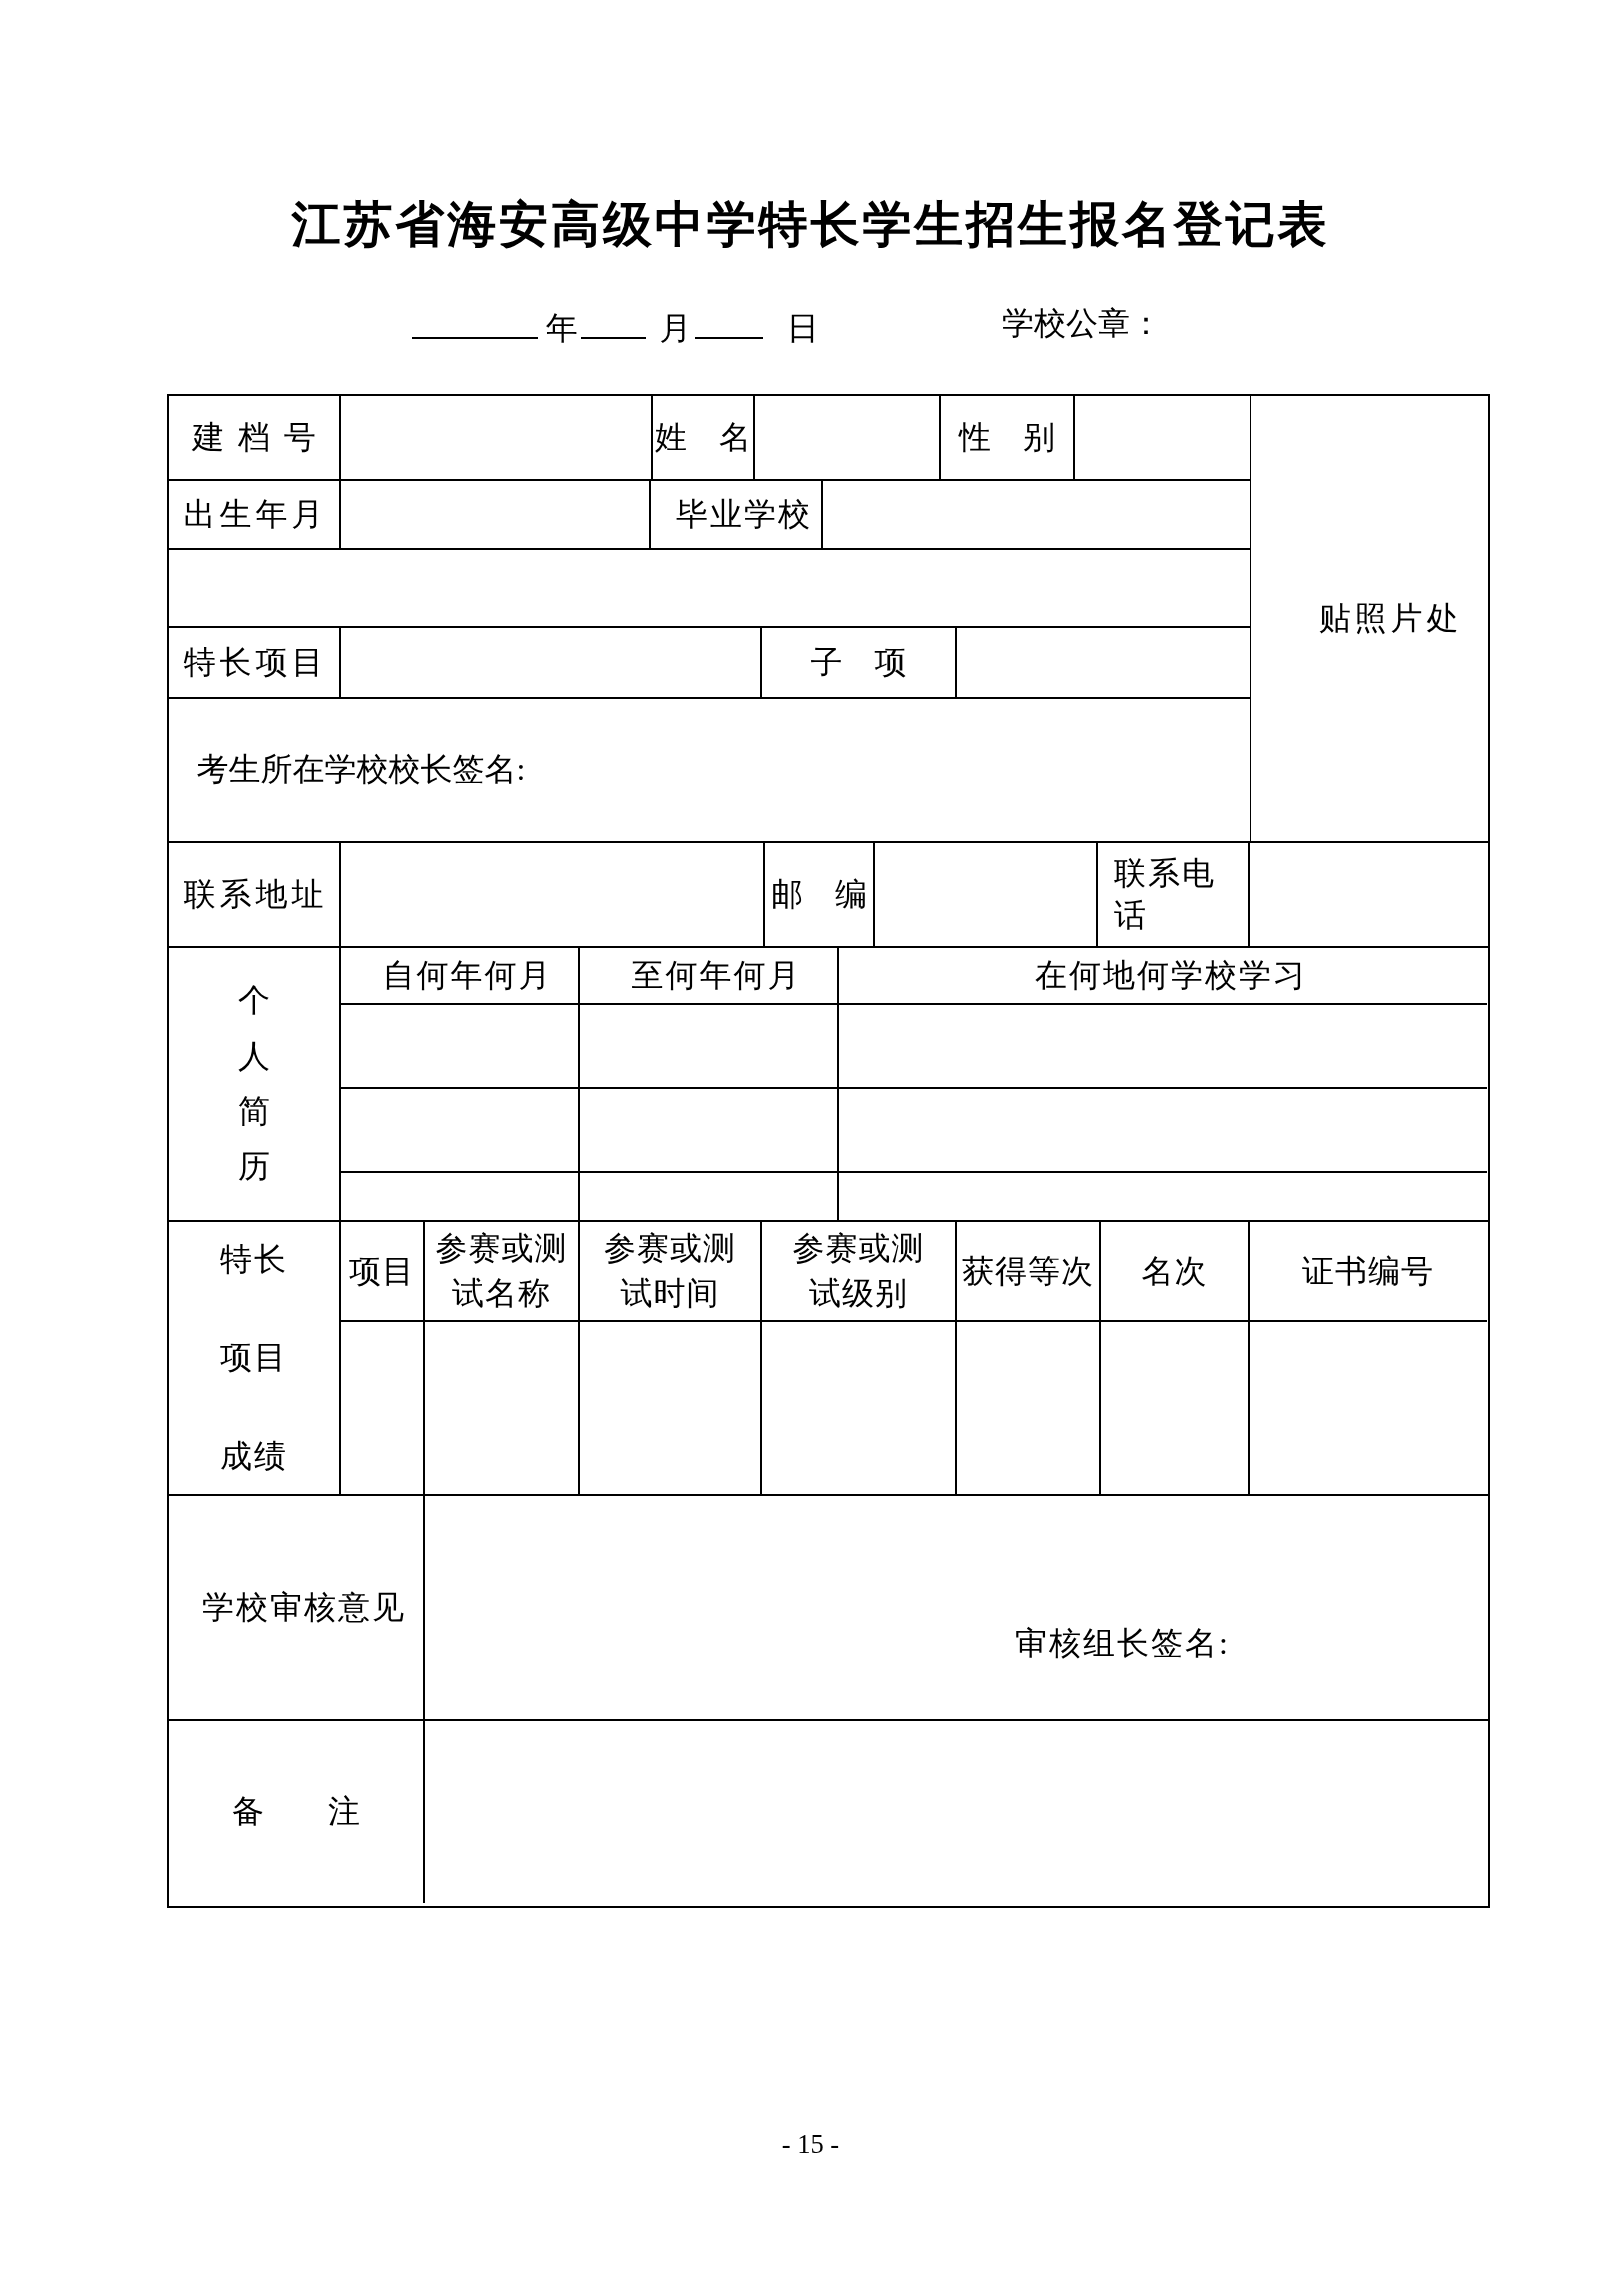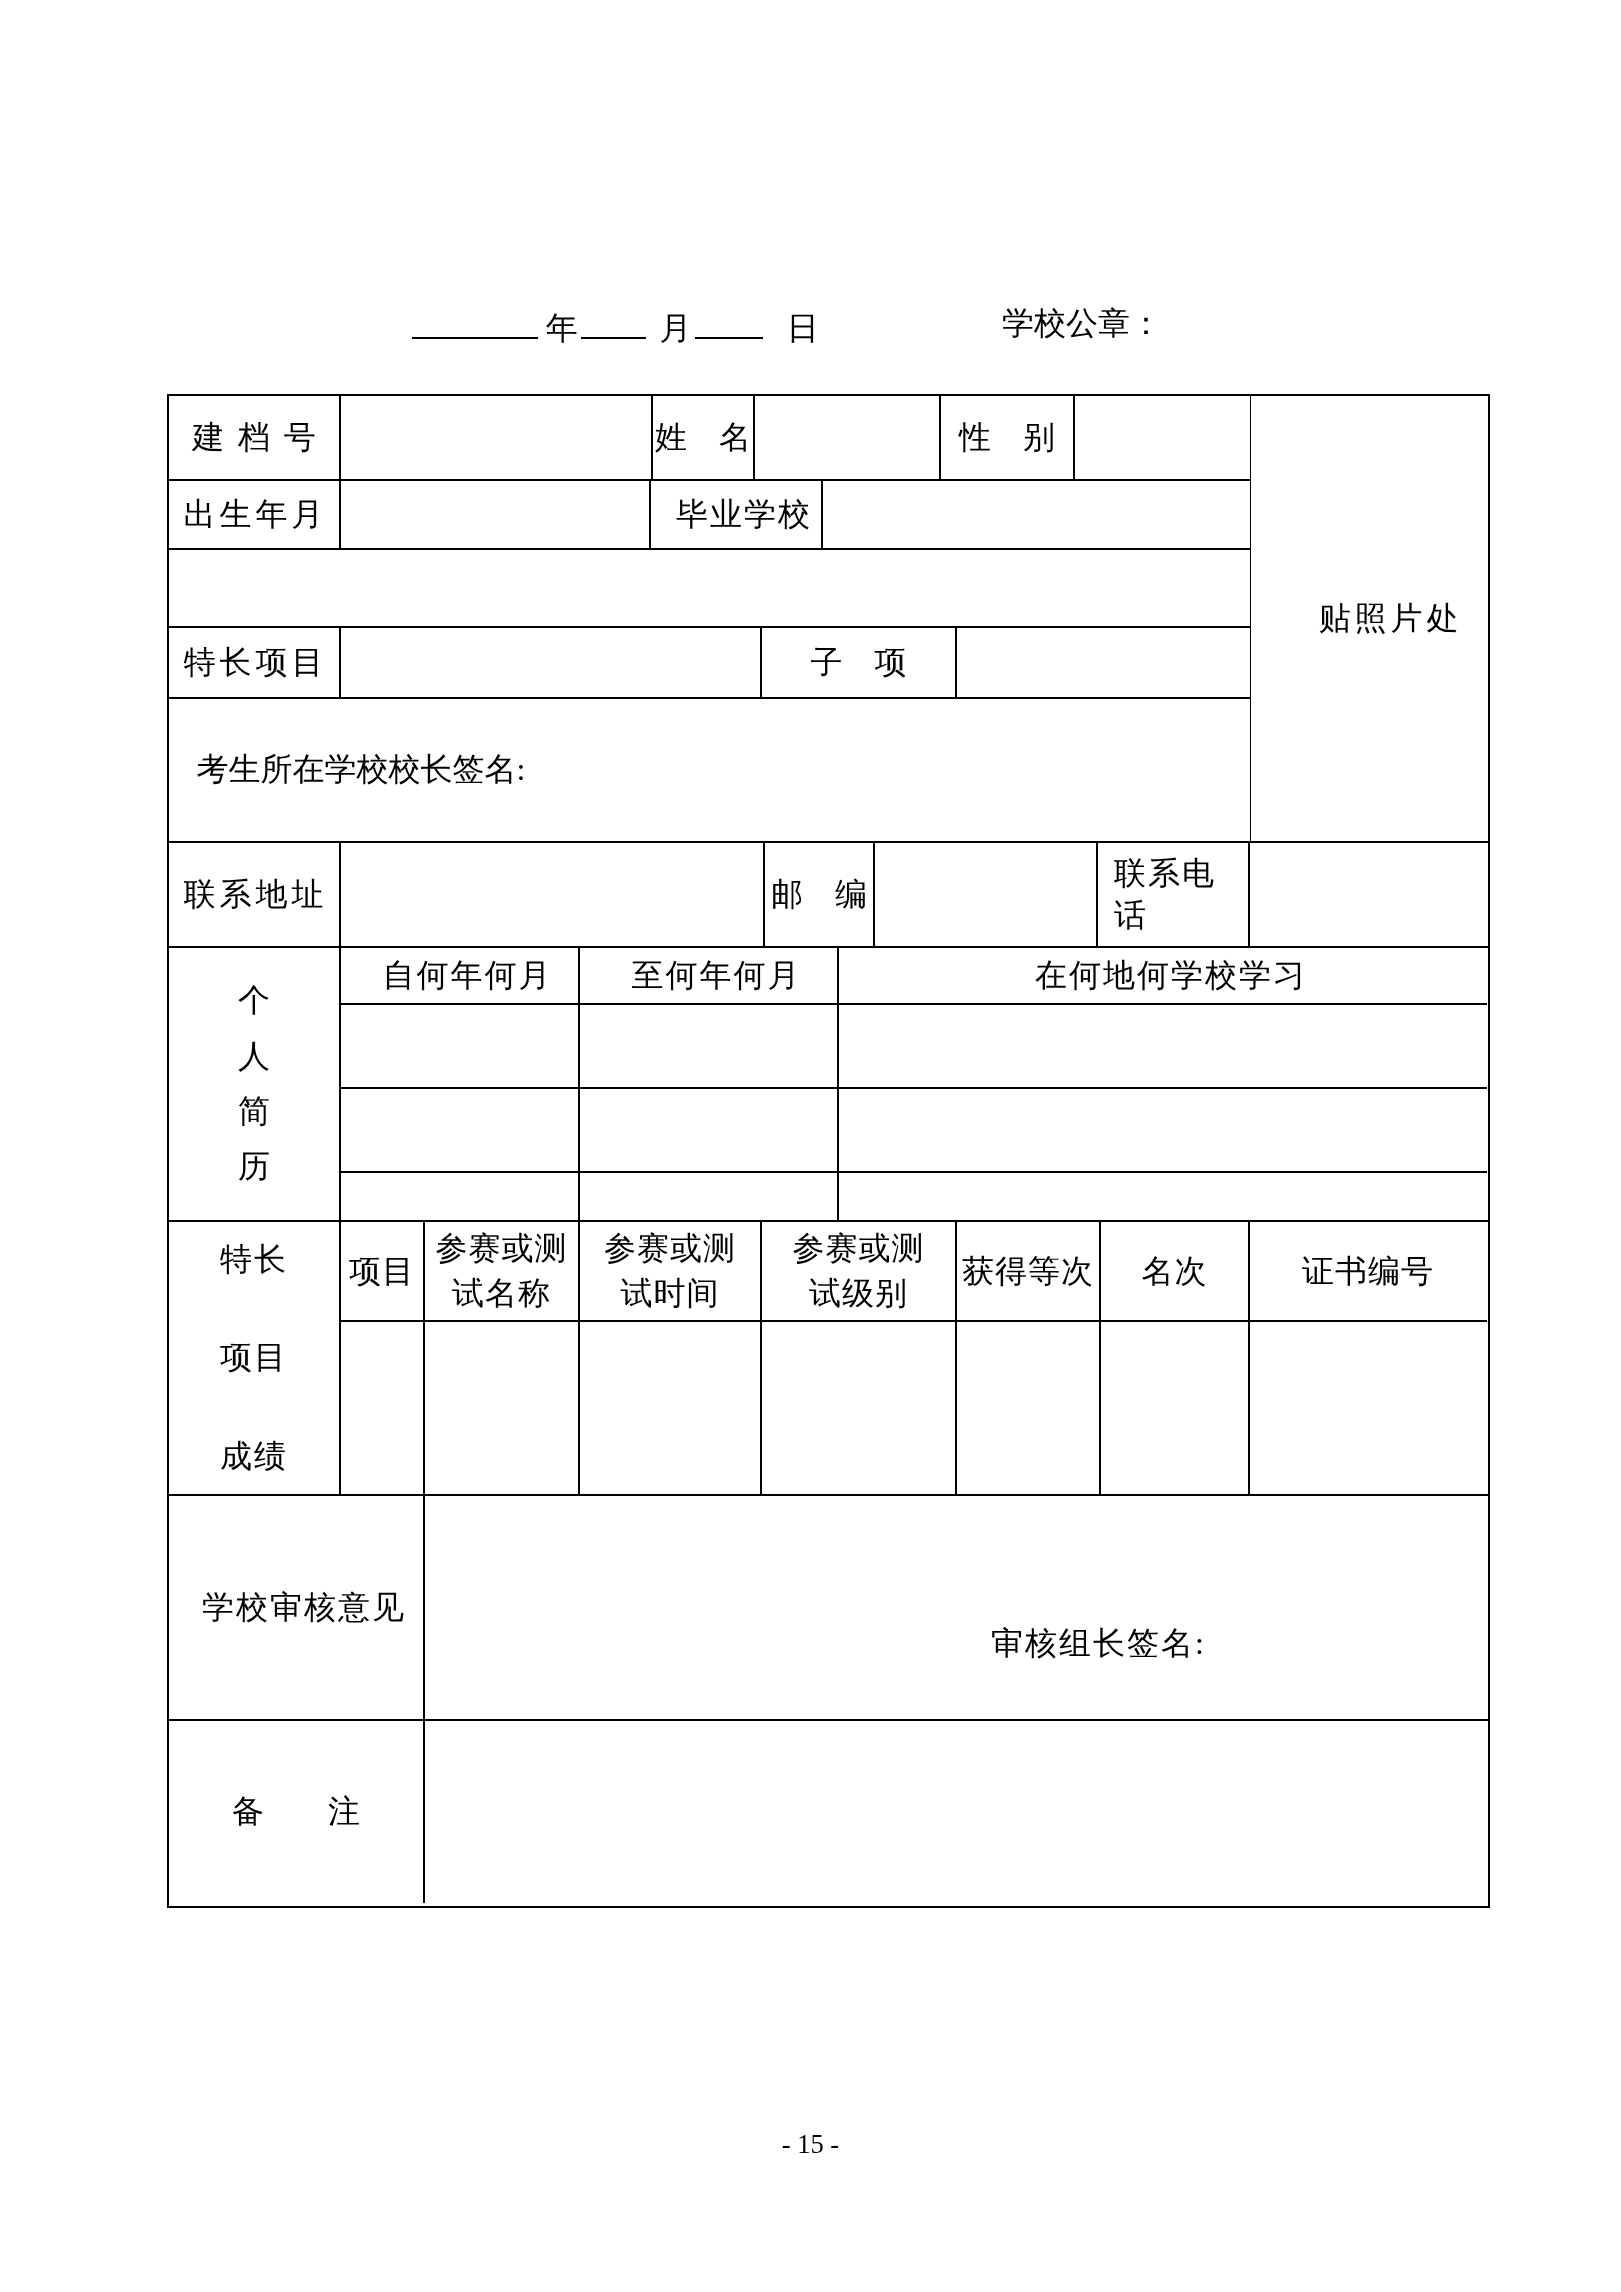--- a/index.html
+++ b/index.html
@@ -123,21 +123,21 @@
   
   .review-band { height: 225px; }
   .remark-band { height: 184px; }
   .wide-label { width: 256px; }
   .review-area {
     width: 1062px;
     position: relative;
   }
   .review-sign {
     position: absolute;
-    left: 566px;
+    left: 590px;
     top: 127px;
     font-size: 32px;
     letter-spacing: 2px;
     white-space: nowrap;
   }
   .page-number {
     position: absolute;
     top: 2129px;
     left: 0;
     width: 100%;
@@ -156,20 +156,21 @@
   .w244 { width: 239px; } .w264 { width: 259px; } .w661 { width: 648px; }
   .w86 { width: 84px; } .w158 { width: 155px; } .w186 { width: 182px; }
   .w147 { width: 144px; } .w152 { width: 149px; }
   .w1083 { width: 1062px; }
 </style>
 </head>
 <body>
 
 <div class="page">
 
+  <div class="doc-title">江苏省海安高级中学特长学生招生报名登记表</div>
 
   <div class="date-line"><span class="blank-line bl-1"></span><span>年</span><span class="blank-line bl-2"></span><span>月</span><span class="blank-line bl-3"></span><span>日</span></div>
 
   <div class="seal-label">学校公章：</div>
 
   <div class="form-table">
 
     <div class="top-section">
       <div class="top-left">
 

